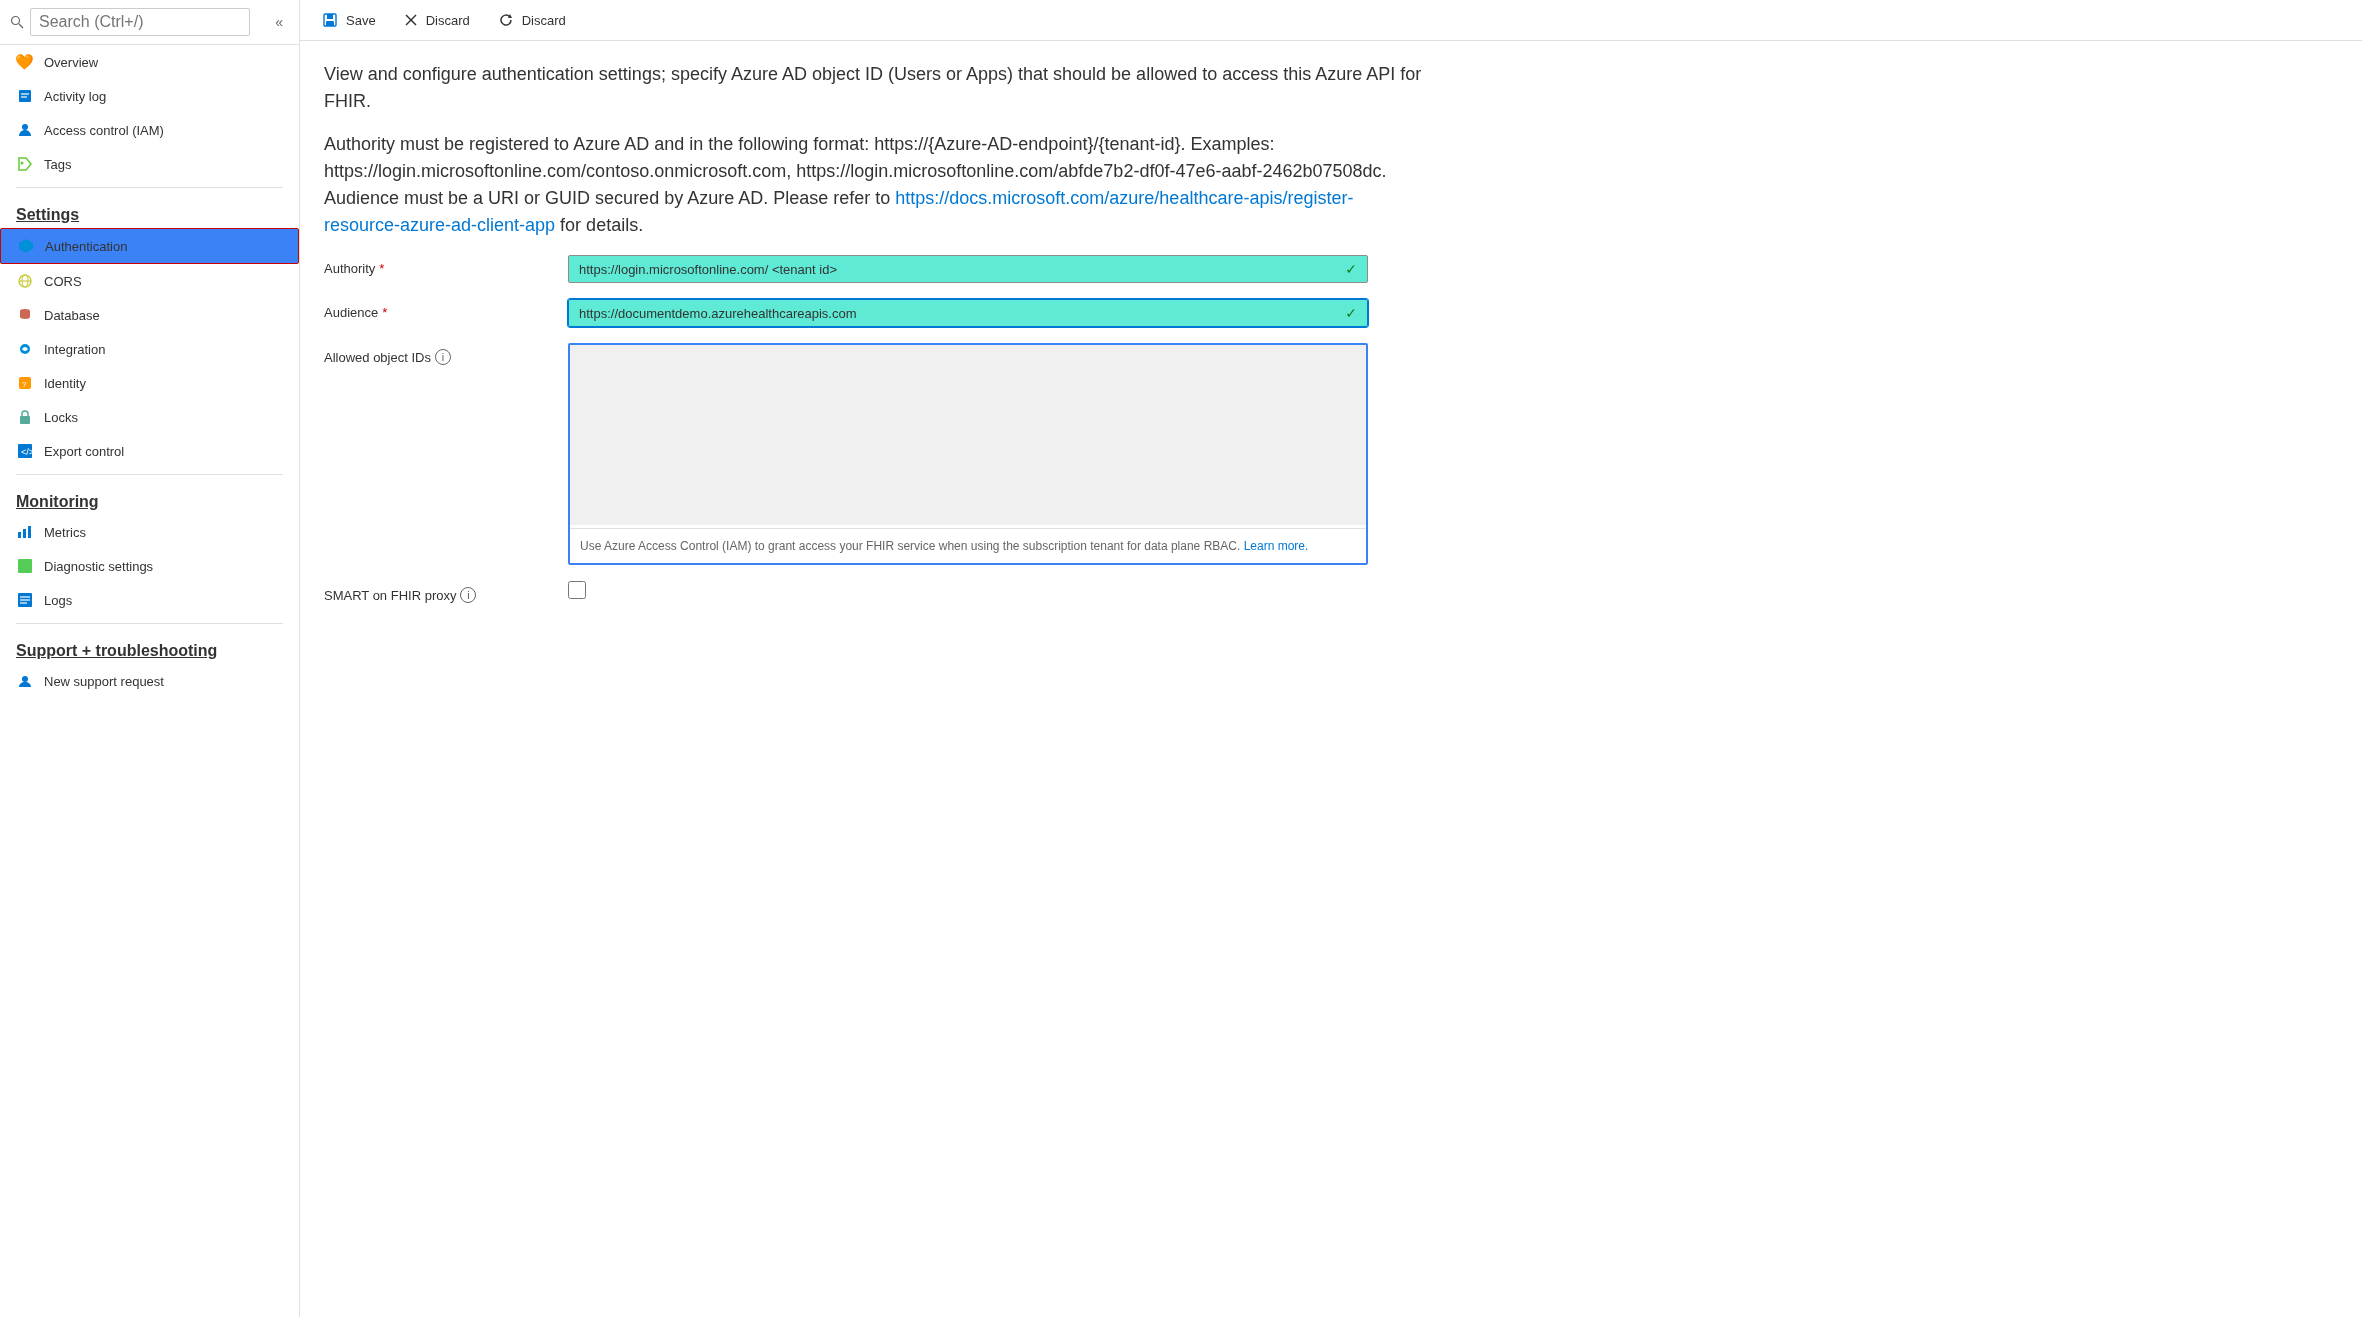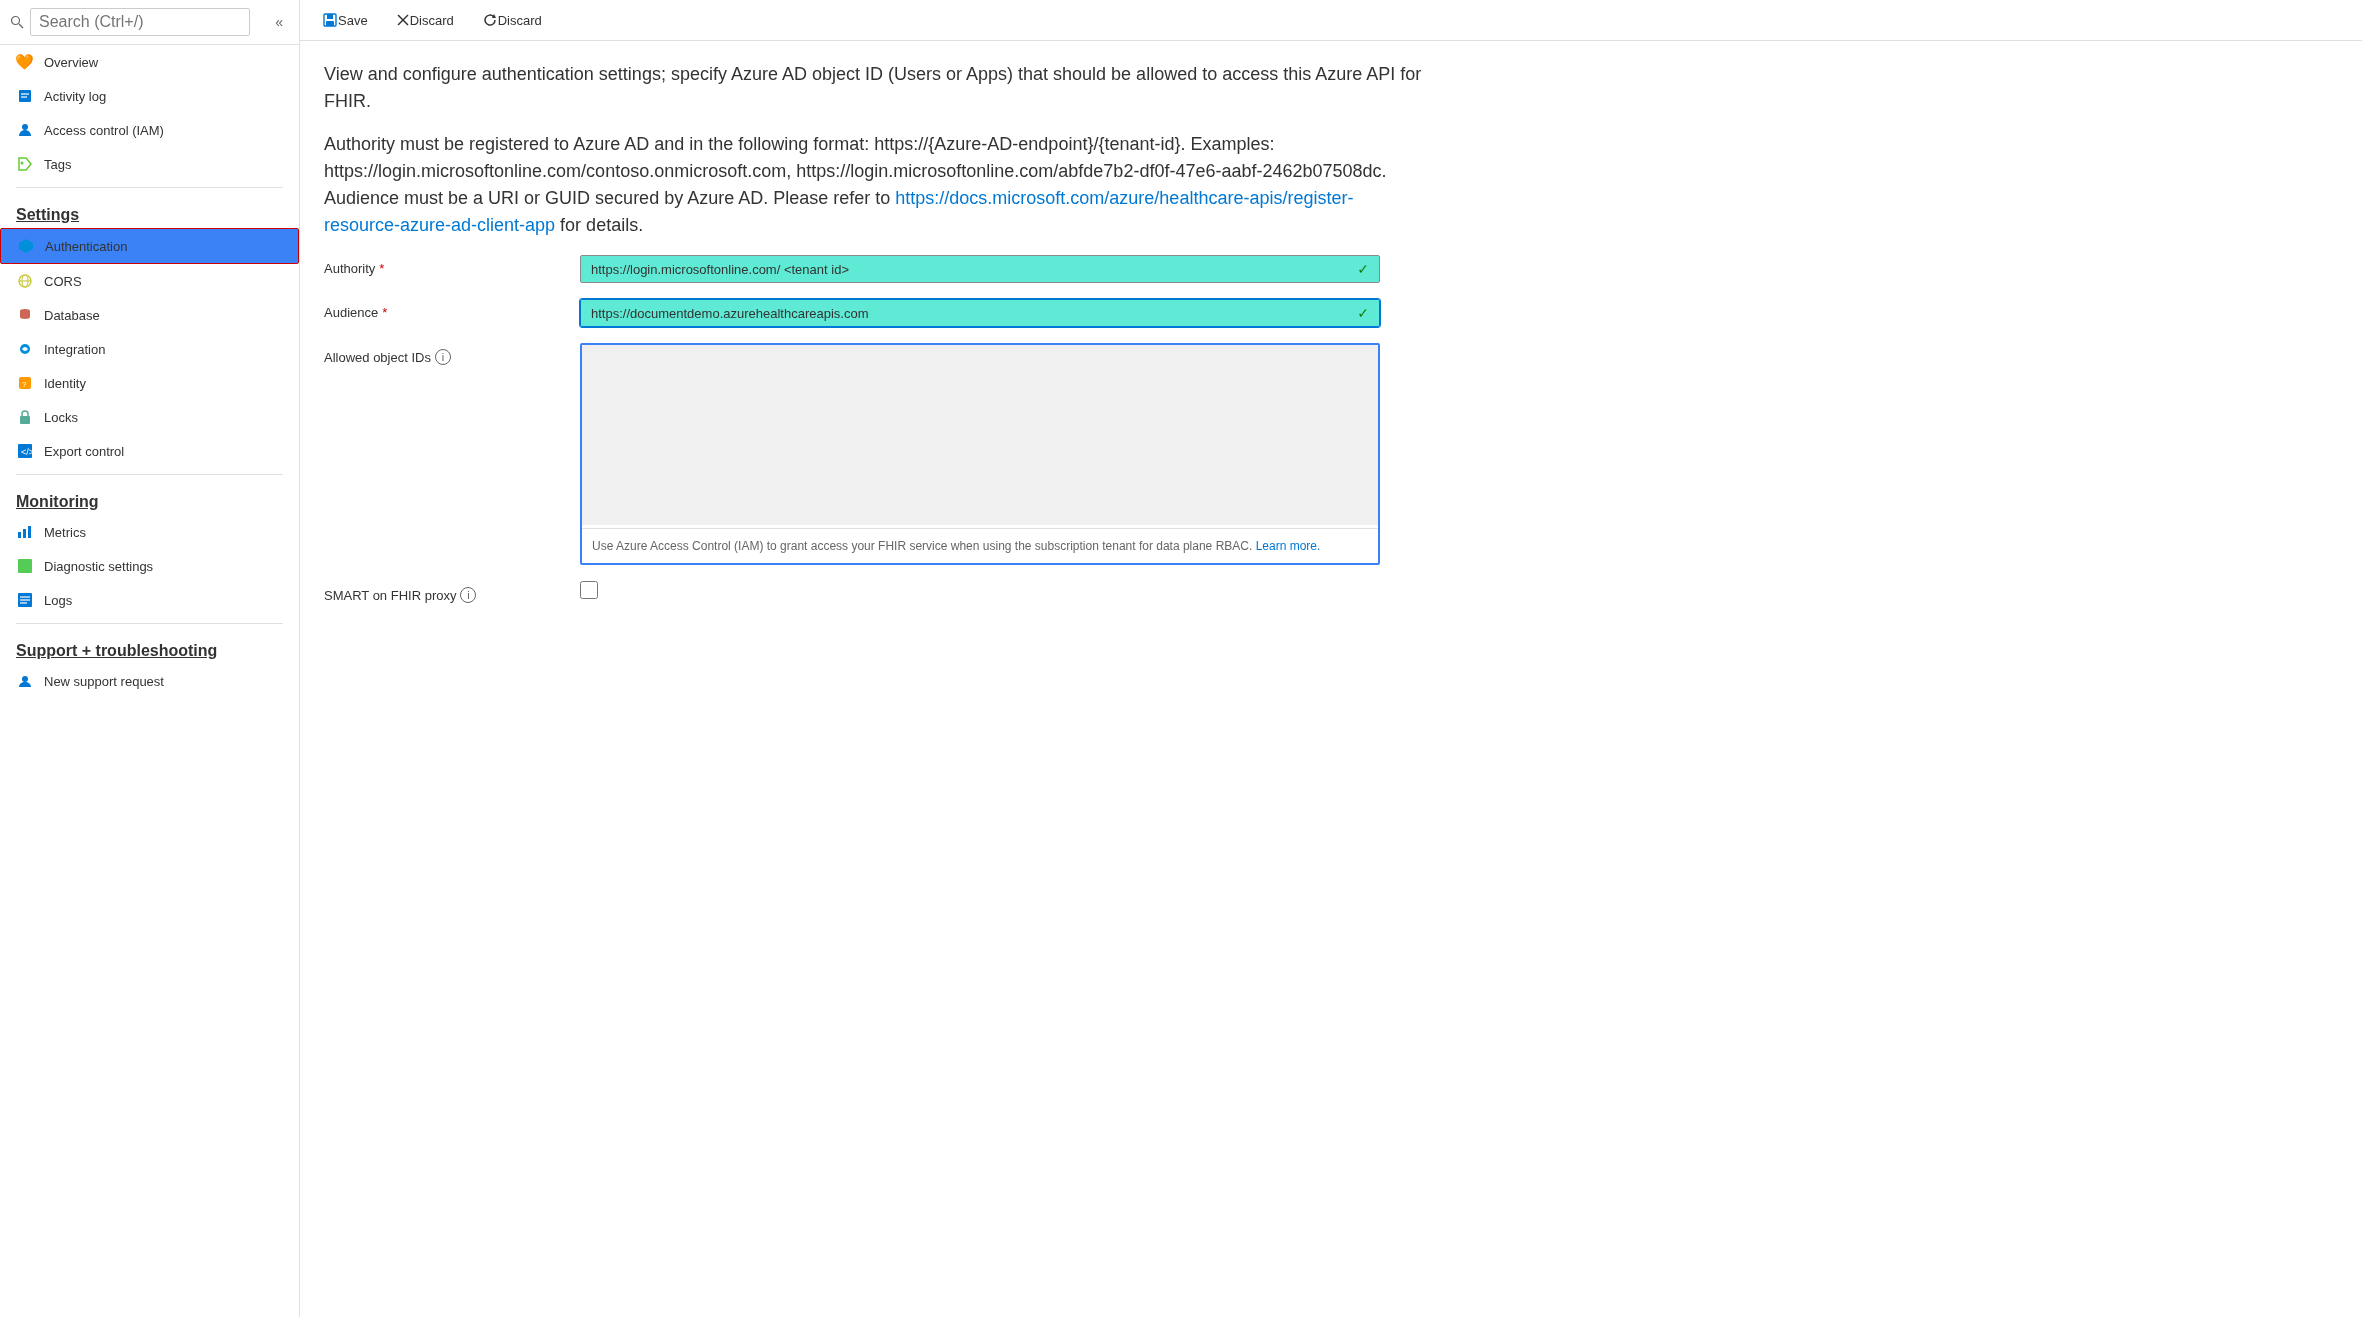--- a/index.html
+++ b/index.html
@@ -88,21 +88,21 @@
       display: flex;
       align-items: center;
       padding: 8px 16px;
       gap: 16px;
       border-bottom: 1px solid #e0e0e0;
       background: #fff;
     }
     .toolbar-btn {
       display: flex;
       align-items: center;
-      gap: 0;
+      gap: 8px;
       cursor: pointer;
       font-size: 13px;
       color: #333;
       background: none;
       border: none;
       padding: 4px 6px;
     }
 
     
     .content {
@@ -119,21 +119,21 @@
     .description-link {
       color: #0078d4;
       text-decoration: none;
     }
 
     
     .form-row {
       display: flex;
       align-items: flex-start;
       margin-bottom: 16px;
-      gap: 36px;
+      gap: 24px;
     }
     .form-label {
       width: 220px;
       min-width: 220px;
       font-size: 13px;
       color: #333;
       padding-top: 6px;
       display: flex;
       align-items: center;
       gap: 4px;

